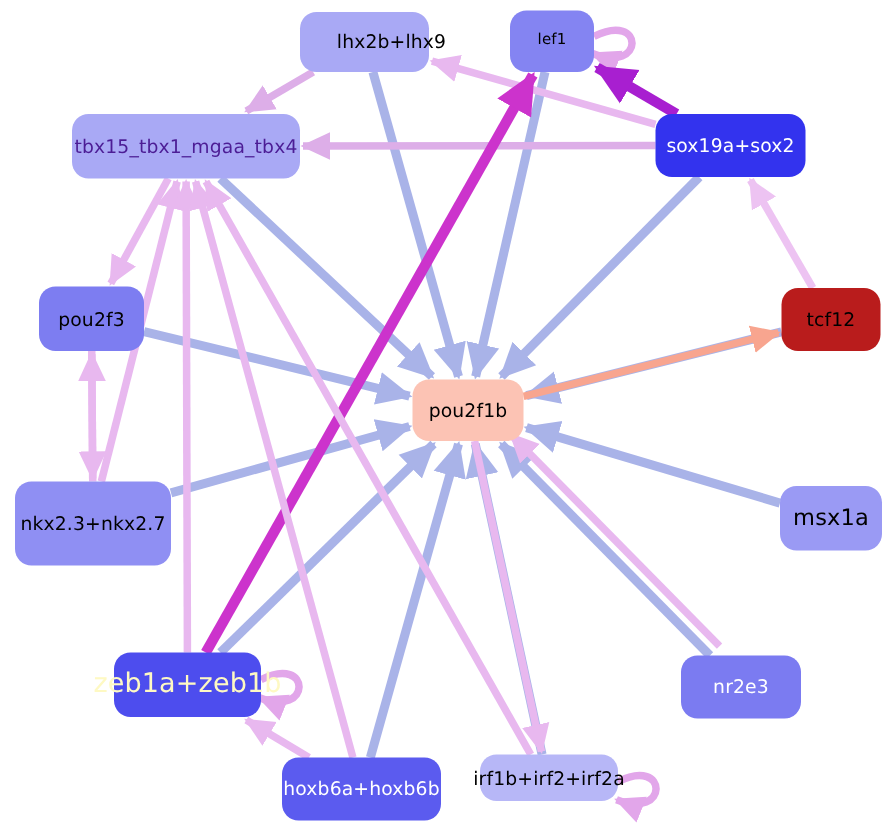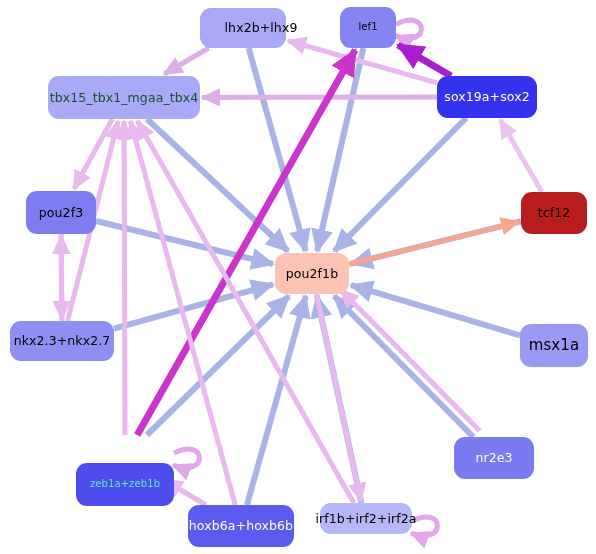--- a/index.html
+++ b/index.html
@@ -88,42 +88,42 @@
       <line x1="316.41035856573706" y1="294" x2="360.9442231075697" y2="501" stroke="#e8b8ef" stroke-width="5" stroke-linecap="butt" marker-end="url(#me8b8ef)"></line>
       <line x1="208.75539568345323" y1="48" x2="164.23741007194246" y2="74" stroke="#ddaee8" stroke-width="5" stroke-linecap="butt" marker-end="url(#mddaee8)"></line>
     </svg>
   <div id="node-layer">
       <div class="node" style="left: 200px; top: 8px; width: 86px; height: 40px; background: rgb(169, 169, 245); color: rgb(0, 0, 0); font-size: 12.5px; padding-left: 36px;">
         <span class="node-label">lhx2b+lhx9</span>
       </div>
       <div class="node" style="left: 340px; top: 7px; width: 56px; height: 41px; background: rgb(132, 132, 242); color: rgb(0, 0, 0); font-size: 10px;">
         <span class="node-label">lef1</span>
       </div>
-      <div class="node" style="left: 48px; top: 76px; width: 152px; height: 43px; background: rgb(169, 169, 245); color: #14532d; font-size: 12.5px;">
+      <div class="node" style="left: 48px; top: 76px; width: 152px; height: 43px; background: rgb(169, 169, 245); color: #4c1d95; font-size: 12.5px;">
         <span class="node-label">tbx15_tbx1_mgaa_tbx4</span>
       </div>
       <div class="node" style="left: 437px; top: 76px; width: 100px; height: 42px; background: rgb(51, 51, 238); color: rgb(255, 255, 255); font-size: 12.5px;">
         <span class="node-label">sox19a+sox2</span>
       </div>
       <div class="node" style="left: 26px; top: 191px; width: 70px; height: 43px; background: rgb(125, 125, 241); color: rgb(0, 0, 0); font-size: 12.5px;">
         <span class="node-label">pou2f3</span>
       </div>
       <div class="node" style="left: 521px; top: 192px; width: 66px; height: 42px; background: #b91c1c; color: rgb(0, 0, 0); font-size: 12.5px;">
         <span class="node-label">tcf12</span>
       </div>
       <div class="node" style="left: 275px; top: 253px; width: 74px; height: 41px; background: rgb(252, 195, 180); color: rgb(0, 0, 0); font-size: 12.5px; text-align: center;">
         <span class="node-label">pou2f1b</span>
       </div>
-      <div class="node" style="left: 10px; top: 321px; width: 104px; height: 40px; background: rgb(143, 143, 243); color: rgb(0, 0, 0); font-size: 12.5px;">
+      <div class="node" style="left: 10px; top: 321px; width: 104px; height: 56px; background: rgb(143, 143, 243); color: rgb(0, 0, 0); font-size: 12.5px;">
         <span class="node-label">nkx2.3+nkx2.7</span>
       </div>
       <div class="node" style="left: 520px; top: 324px; width: 68px; height: 43px; background: rgb(154, 154, 244); color: rgb(0, 0, 0); font-size: 15px;">
         <span class="node-label">msx1a</span>
       </div>
-      <div class="node" style="left: 76px; top: 435px; width: 98px; height: 43px; background: rgb(77, 77, 238); color: #5eead4; font-size: 10px; margin-top: 28px;">
+      <div class="node" style="left: 76px; top: 435px; width: 98px; height: 43px; background: rgb(77, 77, 238); color: #fef9c3; font-size: 18px;">
         <span class="node-label">zeb1a+zeb1b</span>
       </div>
       <div class="node" style="left: 454px; top: 437px; width: 80px; height: 42px; background: rgb(123, 123, 241); color: rgb(255, 255, 255); font-size: 12.5px;">
         <span class="node-label">nr2e3</span>
       </div>
       <div class="node" style="left: 188px; top: 505px; width: 106px; height: 42px; background: rgb(91, 91, 239); color: rgb(255, 255, 255); font-size: 12.5px;">
         <span class="node-label">hoxb6a+hoxb6b</span>
       </div>
       <div class="node" style="left: 320px; top: 503px; width: 92px; height: 31px; background: rgb(183, 183, 247); color: rgb(0, 0, 0); font-size: 12.5px;">
         <span class="node-label">irf1b+irf2+irf2a</span>

